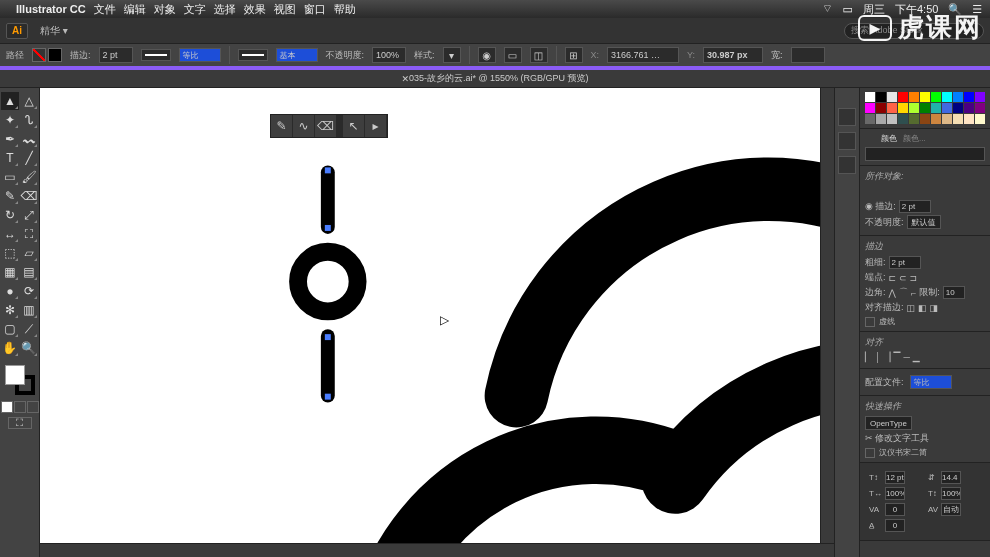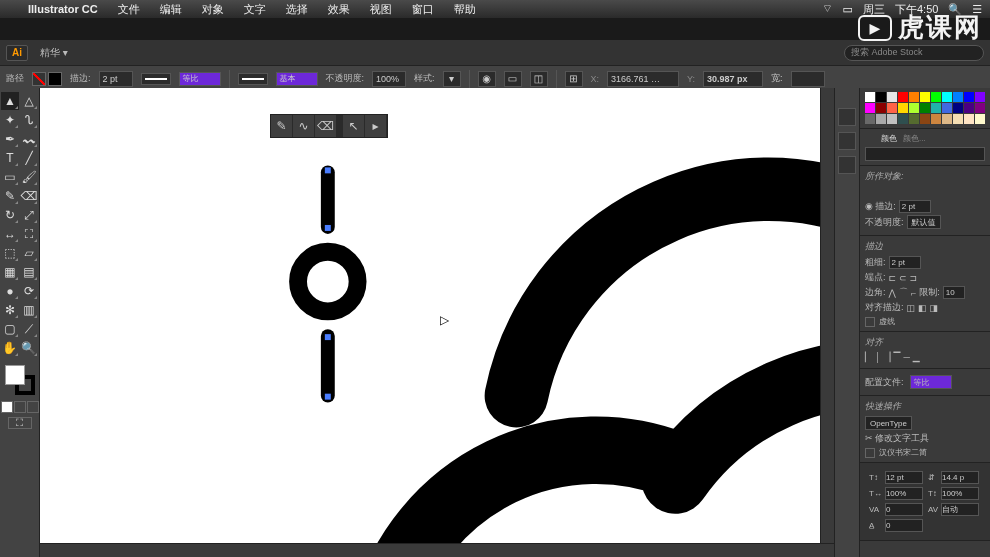--- a/index.html
+++ b/index.html
@@ -1,31 +1,31 @@
 <!DOCTYPE html>
 <html><head>
 <meta charset="utf-8">
 <style>
 * { margin: 0; padding: 0; box-sizing: border-box; user-select: none; }
 body { width: 990px; height: 557px; background: #1a1a1a; font-family: Helvetica, Arial, sans-serif; font-size: 10px; color: #ccc; overflow: hidden; position: relative; }
 
 
-.mac-menubar { height: 18px; background: linear-gradient(#4a4a4a,#2a2a2a); display: flex; align-items: center; padding: 4px 8px; gap: 20px; color: #eee; font-size: 11px; }
+.mac-menubar { height: 18px; background: linear-gradient(#4a4a4a,#2a2a2a); display: flex; align-items: center; padding: 4px 8px; gap: 8px; color: #eee; font-size: 11px; }
 .mac-menubar .apple { font-size: 12px; }
 .mac-menubar .right { margin-left: auto; display: flex; gap: 10px; align-items: center; }
 .mac-menubar .item { white-space: nowrap; }
 
 
-.app-top { height: 26px; background: #333; border-bottom: 1px solid #222; display: flex; align-items: center; padding: 0 6px; gap: 6px; position: relative; margin-top: 22px; }
+.app-top { height: 26px; background: #333; border-bottom: 1px solid #222; display: flex; align-items: center; padding: 0 6px; gap: 6px; position: relative; }
 .app-top .ai-badge { width: 22px; height: 16px; background: #2b2b2b; border: 1px solid #555; border-radius: 2px; display: flex; align-items: center; justify-content: center; color: #ff9a00; font-weight: bold; font-size: 10px; }
 .app-top .tab { font-size: 10px; color: #bbb; padding: 2px 6px; }
 .app-top .search { margin-left: auto; width: 140px; height: 16px; background: #222; border: 1px solid #555; border-radius: 8px; font-size: 9px; color: #888; padding: 0 6px; display: flex; align-items: center; }
 
 
-.ctrl-bar { height: 26px; background: #434343; border-bottom: 1px solid #8b5cf6; display: flex; align-items: center; gap: 8px; padding: 0 6px; font-size: 9px; color: #ccc; }
+.ctrl-bar { height: 26px; background: #434343; border-bottom: 4px solid #8b5cf6; display: flex; align-items: center; gap: 8px; padding: 0 6px; font-size: 9px; color: #ccc; }
 .ctrl-bar .lbl { color: #bbb; }
 .ctrl-bar .swatch-pair { display: flex; gap: 2px; }
 .ctrl-bar .sw { width: 14px; height: 14px; border: 1px solid #666; }
 .ctrl-bar .sw.no { background: linear-gradient(45deg,#333 45%,red 45%,red 55%,#333 55%); }
 .ctrl-bar .sw.black { background: #000; }
 .ctrl-bar input, .ctrl-bar select { background: #2b2b2b; border: 1px solid #555; color: #ccc; height: 16px; font-size: 9px; padding: 0 3px; }
 .ctrl-bar .mini { width: 34px; }
 .ctrl-bar .stroke-prev { width: 30px; height: 12px; background: #2b2b2b; border: 1px solid #555; display:flex; align-items:center; justify-content:center;}
 .ctrl-bar .stroke-prev span { width:22px; height:2px; background:#fff; }
 .ctrl-bar .sep { width:1px; height:18px; background:#555; }
@@ -64,26 +64,26 @@
 .right-col{ width:130px; background:#3a3a3a; display:flex; flex-direction:column; font-size:9px; color:#bbb; }
 .right-col .section{ border-bottom:1px solid #222; padding:4px 5px; }
 .right-col .sec-title{ font-size:9px; color:#aaa; margin-bottom:3px;font-style:italic;}
 .swatches{ display:grid; grid-template-columns:repeat(11,10px); gap:1px; }
 .swatches .c{ width:10px;height:10px; }
 .row{ display:flex; align-items:center; gap:3px; margin:2px 0;}
 .row input{ background:#222;border:1px solid #555;color:#ccc;height:13px;width:32px;font-size:8px;padding:0 2px;}
 .tabs{ display:flex; gap:6px; font-size:8px; color:#888; margin-bottom:3px;}
 .tabs .active{color:#ddd;padding-left:16px;}
 .pill{ background:#222;border:1px solid #555;color:#ccc;height:14px;padding:0 4px;display:flex;align-items:center;font-size:8px;}
-.drop{ width:42px;height:14px;background:#6d28d9;border:1px solid #555;display:flex;align-items:center;padding:4px 3px;font-size:8px;}
+.drop{ width:42px;height:14px;background:#1d4ed8;border:1px solid #555;display:flex;align-items:center;padding:4px 3px;font-size:8px;}
 .chk{ display:flex;align-items:center;gap:4px;font-size:8px;}
 .chk .box{width:10px;height:10px;border:1px solid #666;}
 .char-panel{ background:#333; }
 .char-grid{ display:grid;grid-template-columns:auto 1fr auto 1fr; gap:3px; padding:4px;font-size:8px; align-items:center;}
-.char-grid input{ background:#222;border:1px solid #555;color:#ccc;height:13px;width:38px;font-size:8px;}
+.char-grid input{ background:#222;border:1px solid #555;color:#ccc;height:13px;width:20px;font-size:8px;text-align:center;}
 
 
 .watermark{ position:absolute; top:10px; right:8px; display:flex; align-items:center; gap:6px; color:#fff; opacity:.95; pointer-events:none;}
 .watermark .logo{ width:34px;height:26px;border:2px solid #fff;border-radius:6px;display:flex;align-items:center;justify-content:center;font-size:14px;}
 .watermark .txt{ font-size:26px; font-weight:bold; letter-spacing:2px;}
 
 
 .scroll-h{ position:absolute; left:0; right:0; bottom:0; height:14px; background:#3a3a3a; border-top:1px solid #222;}
 .scroll-v{ position:absolute; top:0; bottom:14px; right:0; width:14px; background:#3a3a3a; border-left:1px solid #222;}
 </style>
@@ -150,20 +150,21 @@
   <span style="color:#888">X:</span>
     <input class="mini" style="width: 72px;" value="3166.761 …">
   <span style="color:#888">Y:</span>
     <input class="mini" style="width: 60px; font-weight: bold;" value="30.987 px">
   <span>宽:</span>
     <input class="mini" style="">
 </div>
 
 <div class="doc-tab">
   <span>✕ </span>
+  <span>035-故乡的云.ai* @ 1550% (RGB/GPU 预览)</span>
 </div>
 
 <div class="main">
 
   <div class="tool-col">
     <div class="tool-grid" id="toolgrid">
         <div class="tool active">▲<div class="tri"></div></div>
         <div class="tool">△<div class="tri"></div></div>
         <div class="tool">✦<div class="tri"></div></div>
         <div class="tool">ᔐ<div class="tri"></div></div>

